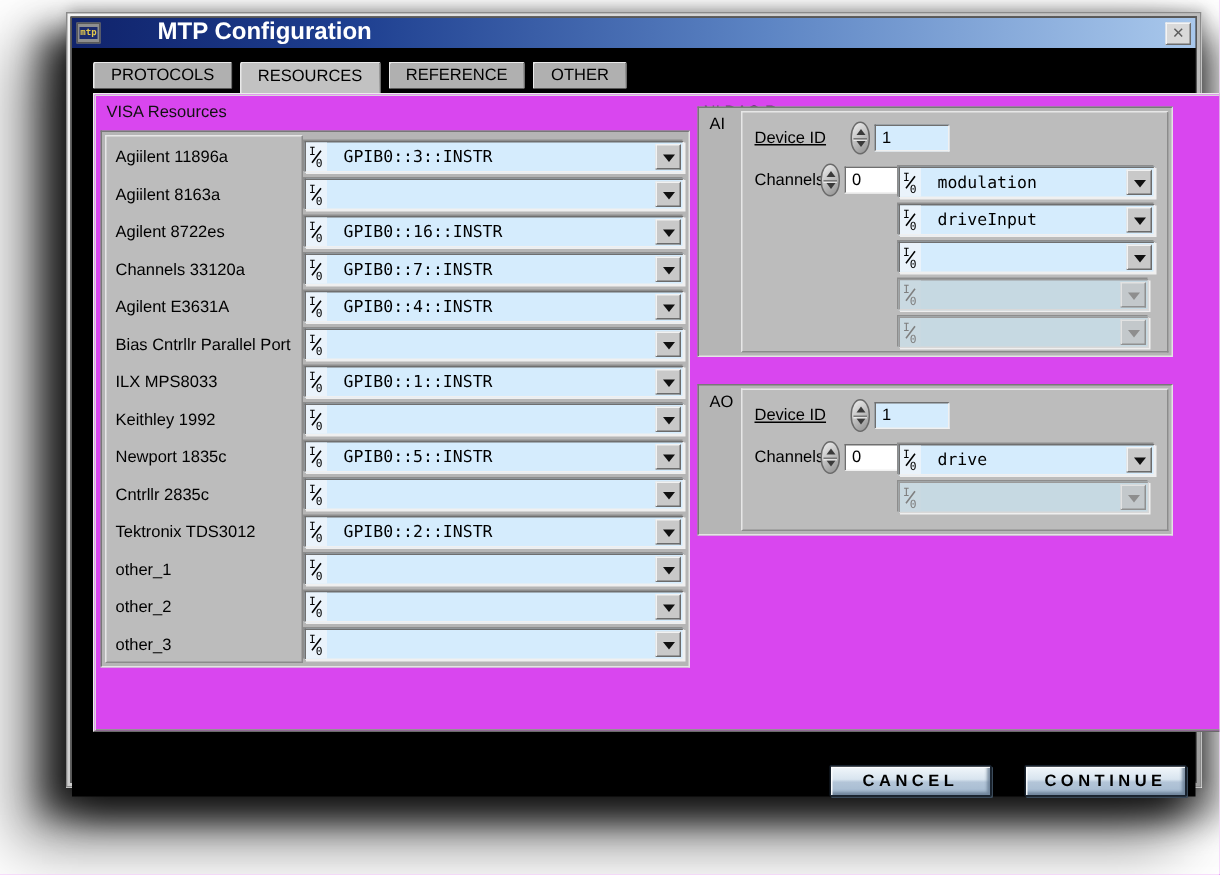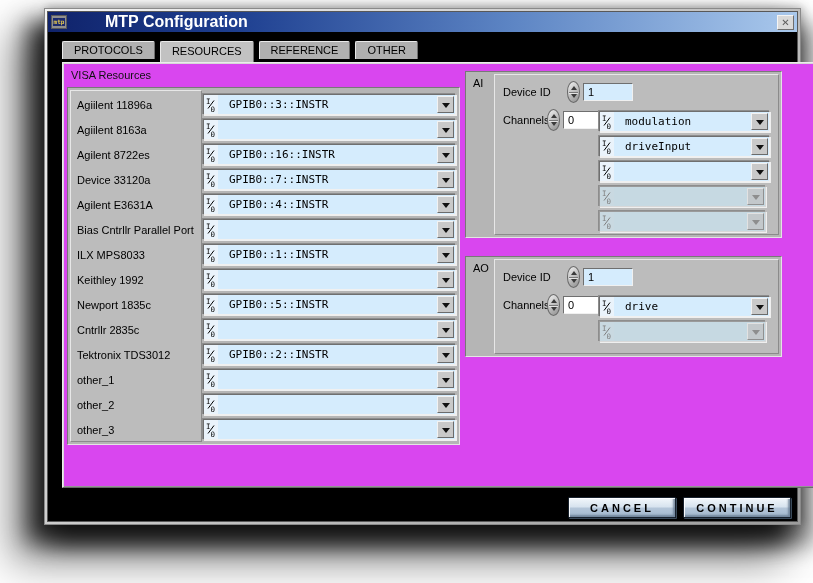--- a/index.html
+++ b/index.html
@@ -85,41 +85,41 @@
     border:1px solid;border-color:#787878 #e4e4e4 #e4e4e4 #787878;}
   .daq-group.g0{top:8px;height:167px;}
   .daq-group.g1{top:193px;height:101px;}
   .group-tag{position:absolute;left:7px;top:5px;font-size:11px;color:#000;}
   .daq-inner{position:absolute;left:28px;top:2px;right:2px;bottom:2px;background:#bcbcbc;
     border:1px solid;border-color:#e7e7e7 #8b8b8b #8b8b8b #e7e7e7;}
   .daq-row{position:absolute;display:flex;align-items:center;}
   .row-dev{left:8px;top:6px;}
   .row-ch{left:8px;top:34px;}
   .daq-label{font-size:11px;color:#000;}
-  .row-dev .daq-label{width:64px;}
+  .row-dev .daq-label{width:64px;text-decoration:underline;}
   .row-ch .daq-label{width:44px;}
   .num-field{height:18px;line-height:15px;padding:1px 4px;font-size:11px;margin-left:3px;
     border:1px solid;border-color:#6f6f6f #f0f0f0 #f0f0f0 #6f6f6f;color:#000;}
   .num-field.blue{background:#d5ecfd;width:50px;}
   .num-field.white{background:#ffffff;width:36px;}
   .combo-stack{position:absolute;left:104px;top:36px;right:8px;}
   .combo-stack .combo{margin-bottom:4px;}
 
   
   .spinner{width:13px;height:22px;border-radius:7px/11px;flex:0 0 13px;position:relative;
     background:linear-gradient(140deg,#f0f0f0,#909090);border:1px solid #6a6a6a;cursor:pointer;display:inline-block;}
   .spinner::after{content:"";position:absolute;left:1px;right:1px;top:50%;height:1px;
     background:#787878;box-shadow:0 1px 0 rgba(255,255,255,0.6);}
   .sp-up,.sp-down{position:absolute;left:50%;transform:translateX(-50%);width:0;height:0;
     border-left:3px solid transparent;border-right:3px solid transparent;}
   .sp-up{top:4px;border-bottom:4px solid #3a3a3a;}
   .sp-down{bottom:4px;border-top:4px solid #3a3a3a;}
 
   
-  .button-bar{display:flex;justify-content:flex-end;gap:7px;margin-top:9px;padding-right:2px;}
+  .button-bar{display:flex;justify-content:flex-end;gap:22px;margin-top:22px;padding-right:2px;}
   .lv-button{height:21px;min-width:108px;font-family:"Liberation Sans",sans-serif;
     font-weight:bold;font-size:11px;letter-spacing:3px;color:#000;
     background:linear-gradient(180deg,#f2f7fb 0%,#d8e4ef 45%,#b3c5d8 55%,#a3b9cf 100%);
     border:1px solid #18222e;border-radius:1px;cursor:pointer;
     box-shadow:inset 1px 1px 0 rgba(255,255,255,0.9), inset -2px -2px 2px rgba(96,118,140,0.75), 1px 1px 0 #39novo;}
   .lv-button{box-shadow:inset 1px 1px 0 rgba(255,255,255,0.9), inset -2px -2px 2px rgba(96,118,140,0.75), 1px 1px 0 #3a4a5a;}
 </style>
 </head>
 <body>
 
@@ -190,21 +190,21 @@
                         <text x="5.5" y="14.5" font-size="7.5" fill="currentColor" font-family="DejaVu Sans Mono,monospace">0</text>
                       </svg>
                     </span>
     <span class="combo-value">GPIB0::16::INSTR</span>
     <span class="combo-btn">
                       <span class="tri"></span>
                     </span>
   </div>
                 </div>
                 <div class="visa-row">
-                  <span class="row-label">Device 33120a</span>
+                  <span class="row-label">Channels 33120a</span>
                   <div class="combo">
     <span class="io-glyph">
                       <svg width="12" height="15" viewBox="0 0 12 15">
                         <text x="1" y="6.5" font-size="7.5" fill="currentColor" font-family="DejaVu Sans Mono,monospace">I</text>
                         <line x1="3" y1="11.5" x2="9" y2="3.5" stroke="currentColor" stroke-width="1"></line>
                         <text x="5.5" y="14.5" font-size="7.5" fill="currentColor" font-family="DejaVu Sans Mono,monospace">0</text>
                       </svg>
                     </span>
     <span class="combo-value">GPIB0::7::INSTR</span>
     <span class="combo-btn">

